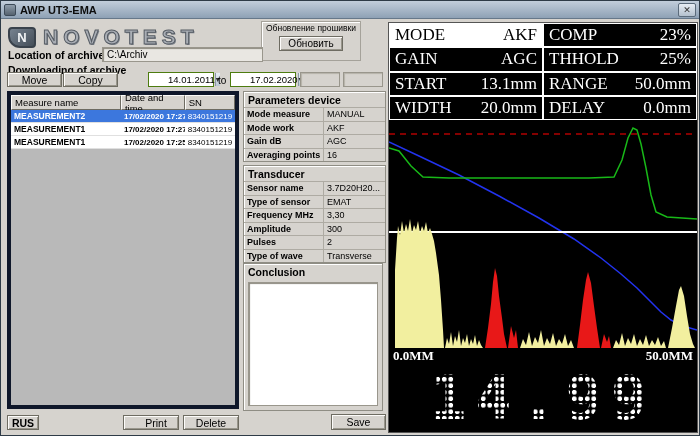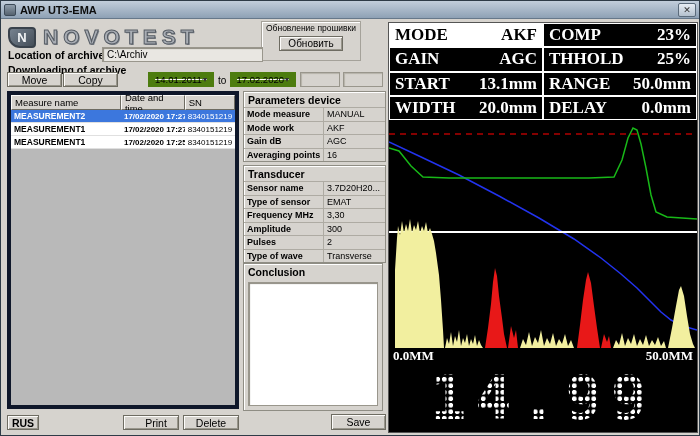--- a/index.html
+++ b/index.html
@@ -10,21 +10,21 @@
   .app-icon{width:12px;height:12px;border:1px solid #3c4a58;background:linear-gradient(#8f9dab,#55626f);border-radius:2px}
   .title{flex:1;font-size:11px;font-weight:bold;color:#0d0d0d}
   .close-btn{width:18px;height:14px;border:1px solid #5b6b7b;border-radius:2px;background:linear-gradient(#e7edf4,#b3c0cd);font-size:9px;line-height:12px;text-align:center;color:#333;cursor:pointer}
   .bodyarea{position:relative;height:416px}
   .abs{position:absolute}
   .lbl{font-size:10px;color:#000;white-space:nowrap}
   .lbl.b{font-weight:bold;font-size:10.5px}
   .btn{background:#d6d3ce;border:1px solid #6e6c62;box-shadow:inset 1px 1px 0 #fcfbf9,inset -1px -1px 0 #99968c;display:flex;align-items:center;justify-content:center;font-size:10.5px;color:#000;cursor:pointer;white-space:nowrap}
   .inset{background:#fff;border:1px solid #99968c;box-shadow:inset 1px 1px 1px #8d8a80}
   .path{display:flex;align-items:center;padding:0 4px;font-size:10px;background:#e9e7e2}
-  .combo{background:#fff;border:7px solid #4d7c0f;display:flex;align-items:center;font-size:9.5px;padding-left:0;cursor:pointer}
+  .combo{background:#fff;border:1px solid #4d7c0f;display:flex;align-items:center;font-size:9.5px;padding-left:19px;cursor:pointer}
   .combo .arrow{margin-left:auto;width:13px;height:100%;background:linear-gradient(#e8eef5,#b9c6d2);border-left:1px solid #8a98a4;font-size:8px;display:flex;align-items:center;justify-content:center;color:#333}
   .disabled-field{background:#d6d3ce;border:1px solid #99968c;box-shadow:inset 1px 1px 1px #b5b2a9}
   .logo{display:flex;align-items:center;gap:7px}
   .logo-box{width:28px;height:21px;background:linear-gradient(135deg,#76828f,#444e59);border:2px solid #39424c;border-radius:4px 4px 4px 12px;color:#f2f4f6;font-weight:bold;font-size:13px;display:flex;align-items:center;justify-content:center}
   .logo-text{font-size:21px;font-weight:bold;letter-spacing:5px;color:#a9aeb5;-webkit-text-stroke:1px #565c64;text-shadow:1px 1px 0 #7d838b}
   .fw{border:1px solid #a5a29a;box-shadow:inset 1px 1px 0 #fff;text-align:center;padding-top:1px}
   .fw-caption{font-size:8.5px;white-space:nowrap}
   .fw-btn{width:64px;height:15px;margin:3px auto 0;font-size:10px}
   .list{background:#b9b9b9;border:4px solid #0f172a;display:flex;flex-direction:column;overflow:hidden}
   .listhead{display:flex;height:15px;flex:none}
@@ -36,21 +36,21 @@
   .c3{width:52px;font-size:8px}
   .lrow.sel{background:#3c77dd;color:#ffffff}
   .pgroup{background:#d6d3ce;border:1px solid #8f8d84;box-shadow:inset 1px 1px 0 #fff}
   .pcap{font-size:10.5px;font-weight:bold;padding:2px 4px;height:15px}
   .prow{display:flex;border-top:1px solid #aeaba3;height:13.5px}
   .prow .pl{width:80px;font-size:9px;font-weight:bold;padding:0 3px;display:flex;align-items:center;border-right:1px solid #aeaba3;white-space:nowrap}
   .prow .pv{flex:1;font-size:9px;padding:0 3px;display:flex;align-items:center;white-space:nowrap;overflow:hidden}
   .conc-area{position:absolute;left:4px;right:4px;top:18px;bottom:4px;background:#fff;border:1px solid #99968c;box-shadow:inset 1px 1px 1px #8d8a80}
   .display{background:#000;border:1px solid #555;display:flex;flex-direction:column}
   .readings{display:grid;grid-template-columns:1fr 1fr;grid-auto-rows:1fr;height:97px;flex:none}
-  .rcell{border:1px solid #fff;display:flex;align-items:center;justify-content:space-between;padding:0 5px;color:#fff;font-family:"Liberation Serif","DejaVu Serif",serif;font-size:17px;font-weight:700}
+  .rcell{border:1px solid #fff;display:flex;align-items:center;justify-content:space-between;padding:0 5px;color:#fff;font-family:"Liberation Serif","DejaVu Serif",serif;font-size:17px;font-weight:400}
   .rcell.hl{background:#fff;color:#000}
   .wave{flex:none;display:block;margin:0 auto}
   .scale{display:flex;justify-content:space-between;color:#fff;font-family:"Liberation Serif","DejaVu Serif",serif;font-size:13px;font-weight:bold;padding:0 4px;height:15px;align-items:center;flex:none}
   .big-number{flex:1;display:flex;align-items:center;justify-content:center;font-family:"DejaVu Sans Mono",monospace;font-weight:bold;font-size:60px;letter-spacing:9px;color:#fff}
   @supports (-webkit-background-clip:text){
     .big-number{color:transparent;background-image:radial-gradient(circle,#fff 2.2px,rgba(255,255,255,0) 2.7px);background-size:6.5px 6.5px;-webkit-background-clip:text;background-clip:text}
   }
 </style>
 </head>
 <body>
@@ -84,21 +84,21 @@
     <div class="abs lbl b" style="left:7px;top:45px;">Downloading of archive</div>
 
     <div class="abs btn" style="left:6px;top:53px;width:55px;height:15px;">Move</div>
     <div class="abs btn" style="left:62px;top:53px;width:55px;height:15px;">Copy</div>
     <div class="abs lbl" style="left:124px;top:56px;padding-left:33px;">from</div>
     <div class="abs combo" style="left:147px;top:53px;width:66px;height:15px;">
       <span>14.01.2011</span>
       <span class="arrow">▾</span>
     </div>
     <div class="abs lbl" style="left:217px;top:56px;">to</div>
-    <div class="abs combo" style="left:229px;top:53px;width:66px;height:15px;justify-content:flex-end;">
+    <div class="abs combo" style="left:229px;top:53px;width:66px;height:15px;">
       <span>17.02.2020</span>
       <span class="arrow">▾</span>
     </div>
     <div class="abs disabled-field" style="left:299px;top:53px;width:40px;height:15px;"></div>
     <div class="abs disabled-field" style="left:342px;top:53px;width:40px;height:15px;"></div>
 
     <div class="abs list" style="left:6px;top:72px;width:232px;height:318px;">
       <div class="listhead">
         <div class="hcell" style="width:114px;">Measure name</div>
         <div class="hcell" style="width:66px;">Date and time</div>

